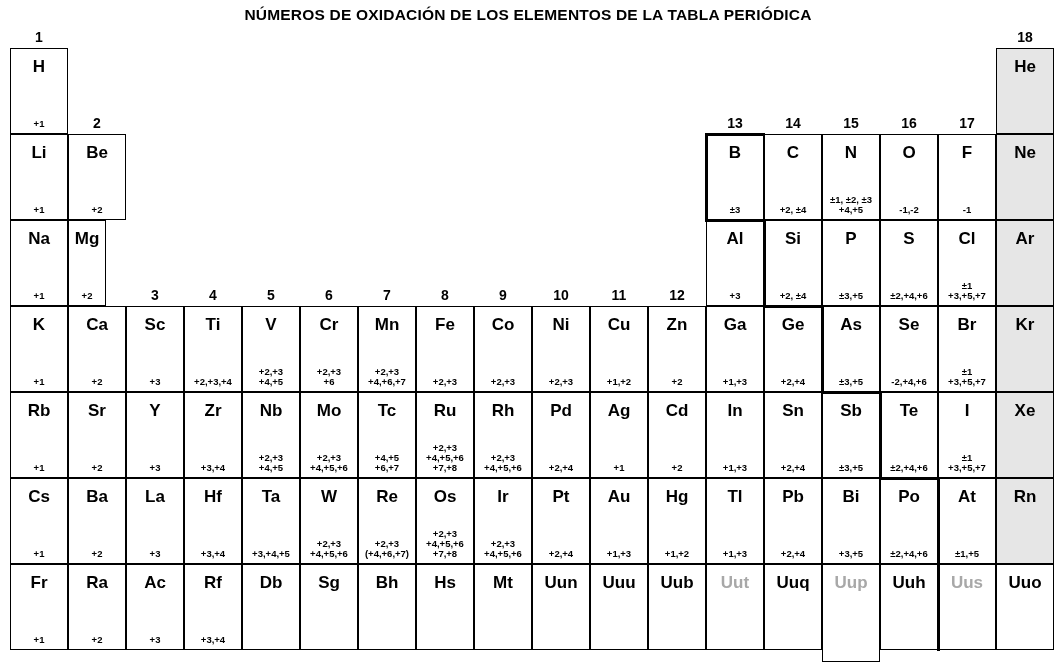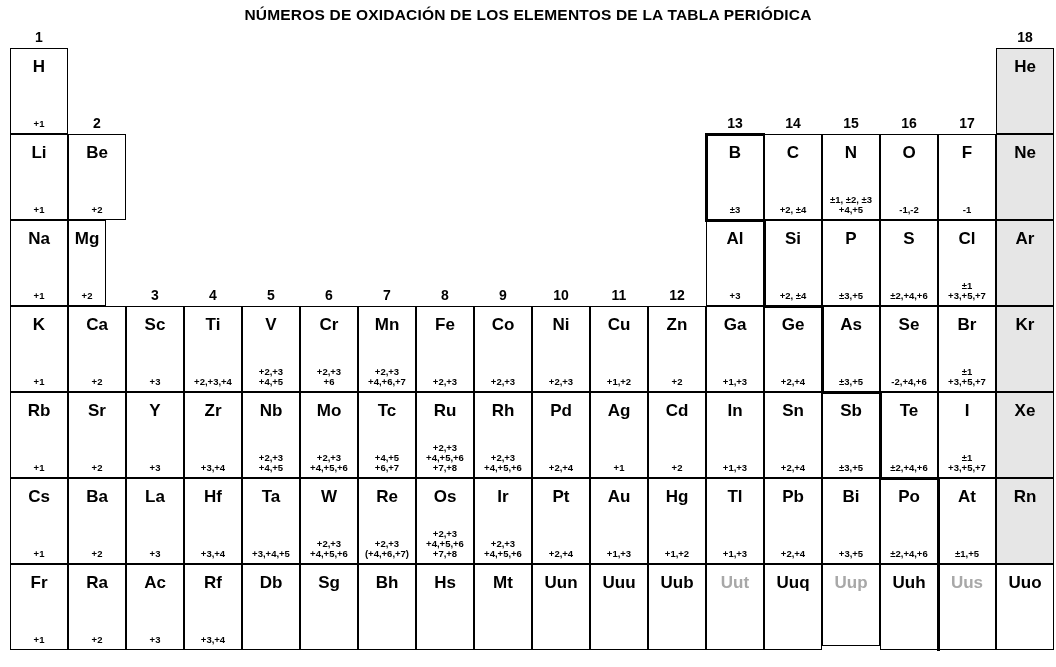--- a/index.html
+++ b/index.html
@@ -459,21 +459,21 @@
         <div class="ox"></div>
       </div>
       <div class="cell dim" style="left: 706px; top: 564px; width: 58px; height: 86px;">
         <div class="sym">Uut</div>
         <div class="ox"></div>
       </div>
       <div class="cell" style="left: 764px; top: 564px; width: 58px; height: 86px;">
         <div class="sym">Uuq</div>
         <div class="ox"></div>
       </div>
-      <div class="cell dim" style="left: 822px; top: 564px; width: 58px; height: 82px; padding-left: 40px;">
+      <div class="cell dim" style="left: 822px; top: 564px; width: 58px; height: 98px; padding-left: 40px;">
         <div class="sym">Uup</div>
         <div class="ox"></div>
       </div>
       <div class="cell" style="left: 880px; top: 564px; width: 58px; height: 86px;">
         <div class="sym">Uuh</div>
         <div class="ox"></div>
       </div>
       <div class="cell dim" style="left: 938px; top: 564px; width: 58px; height: 86px;">
         <div class="sym">Uus</div>
         <div class="ox"></div>

